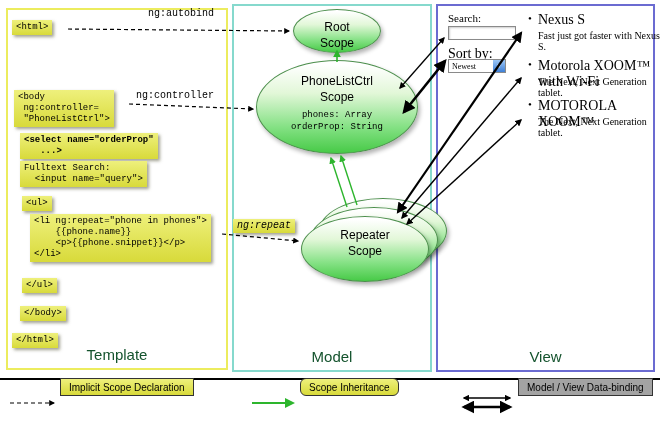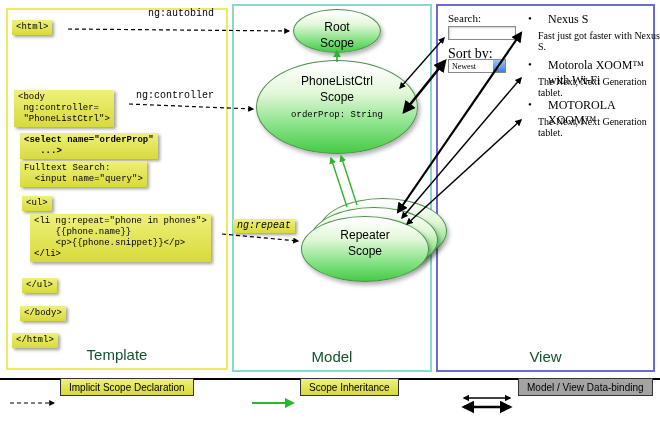--- a/index.html
+++ b/index.html
@@ -36,31 +36,31 @@
   #e-repeater .e-title { padding-top: 10px; }
 
   
   .serif { font-family: "Liberation Serif", serif; }
   #view-search-label { position: absolute; left: 448px; top: 12px; font-size: 11px; }
   #view-search-input { position: absolute; left: 448px; top: 26px; width: 68px; height: 14px; border: 1px solid #8a8a8a; background: #fff; box-shadow: inset 1px 1px 2px rgba(0,0,0,.2); }
   #view-sort-label { position: absolute; left: 448px; top: 46px; font-size: 14px; text-decoration: underline; }
   #view-sort-select { position: absolute; left: 448px; top: 59px; width: 58px; height: 14px; border: 1px solid #8a8a8a; background: #fff; display: flex; align-items: stretch; font-size: 8px; }
   #view-sort-select .val { flex: 1; padding: 2px 0 0 3px; }
   #view-sort-select .btn { width: 12px; background: linear-gradient(180deg,#9cc7f7,#3e7fd6); color: #fff; font-size: 6px; display: flex; align-items: center; justify-content: center; }
-  .v-item-title { position: absolute; font-size: 12px; margin-left: 10px; }
+  .v-item-title { position: absolute; font-size: 14px; }
   .v-item-desc { position: absolute; font-size: 10px; }
   .v-bullet { position: absolute; font-size: 11px; }
 
   
   #legend-rule { position: absolute; left: 0; top: 378px; width: 660px; height: 2px; background: #000; }
   .legend-box { position: absolute; top: 378px; height: 18px; border: 1px solid #333; display: flex; align-items: center; padding: 0 8px; font-size: 10px; white-space: nowrap; }
   .legend-yellow { background: linear-gradient(180deg,#eef07c,#d8da3a); }
   .legend-white { background: #a3a3a3; }
   #legend-box-implicit { left: 60px; }
-  #legend-box-inherit { left: 300px; }
+  #legend-box-inherit { left: 300px; border-radius: 6px; }
   #legend-box-binding { left: 518px; }
 
   #arrows { position: absolute; left: 0; top: 0; width: 660px; height: 421px; z-index: 4; pointer-events: none; }
 </style>
 </head>
 <body>
 
 <div class="panel" id="panel-template">
   <div class="panel-label">Template</div>
 </div>
@@ -93,20 +93,21 @@
 <div class="arrow-label chip" style="left:233px; top:219px;">ng:repeat</div>
 
 <div class="ellipse" id="e-root">
   <div class="e-title">Root
 Scope</div>
 </div>
 <div class="ellipse" id="e-phonelist">
   <div class="e-title">PhoneListCtrl
 Scope</div>
   <div class="e-props">
+    <div class="mono">phones: Array</div>
     <div class="mono bold">orderProp: String</div>
   </div>
 </div>
 <div class="ellipse stack-back" id="e-rep-back2"></div>
 <div class="ellipse stack-back" id="e-rep-back1"></div>
 <div class="ellipse" id="e-repeater">
   <div class="e-title">Repeater
 Scope</div>
 </div>
 

